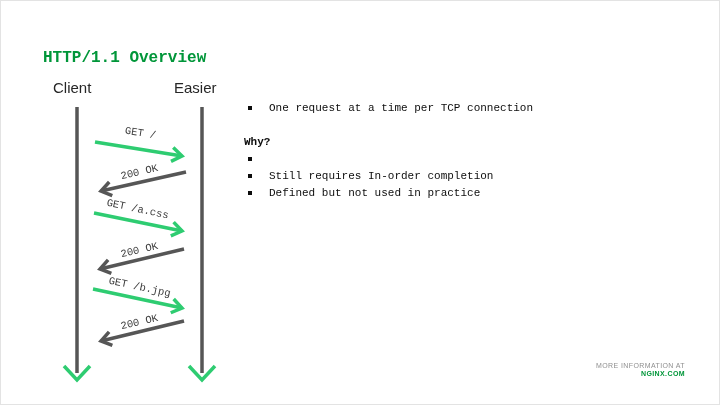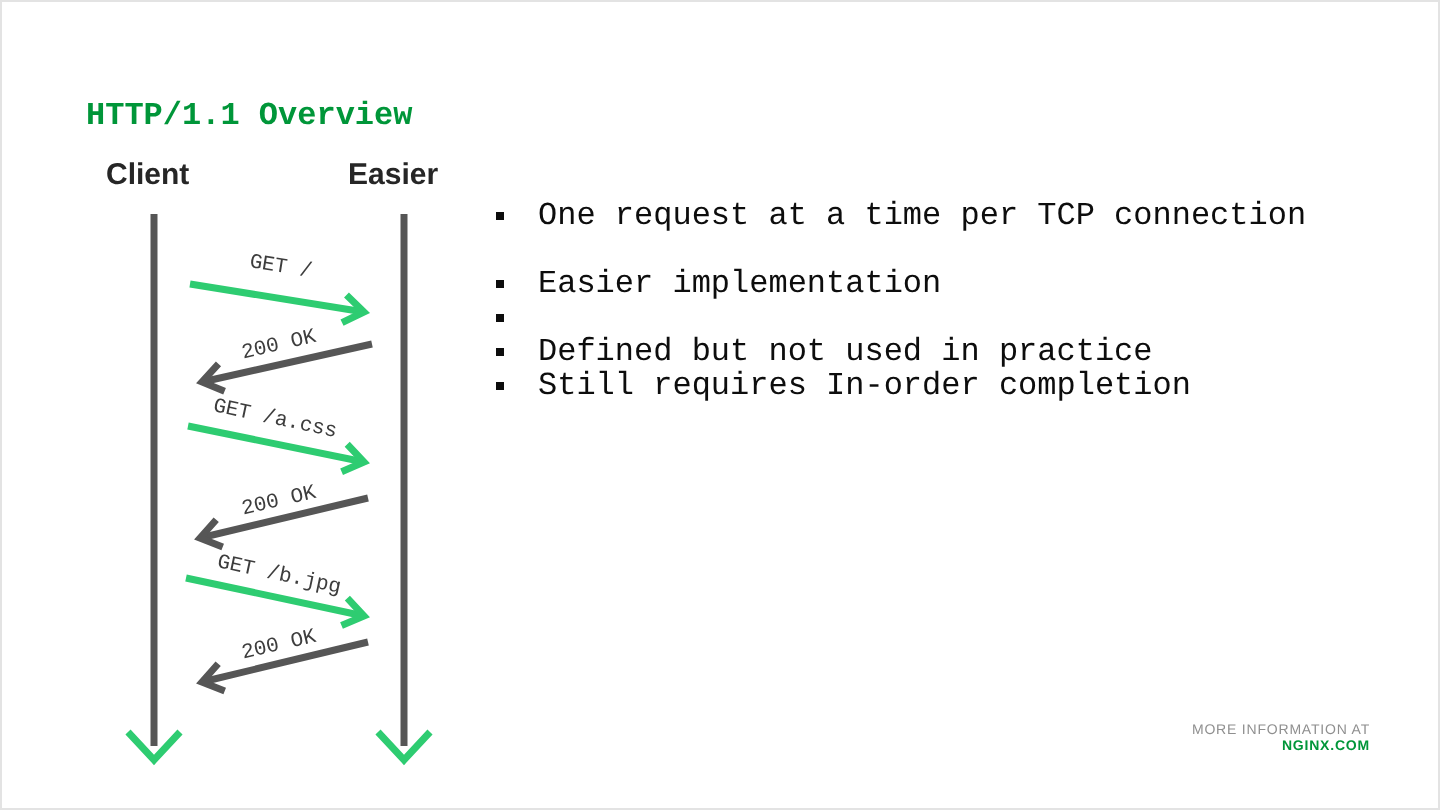--- a/index.html
+++ b/index.html
@@ -14,32 +14,32 @@
   }
   .title {
     position:absolute; left:42px; top:36px;
     font-size:16px; font-weight:bold; color:#009639;
     white-space:nowrap;
     margin-top:12px;
   }
   .lifeline-label {
     position:absolute; top:78px;
     font-family:"Liberation Sans","DejaVu Sans",sans-serif;
-    font-size:15px; font-weight:700; color:#262626; white-space:nowrap;
+    font-size:15px; font-weight:400; color:#262626; white-space:nowrap;
   }
   .lifeline-label.client { left:52px; }
   .lifeline-label.server { left:173px; }
   .diagram-svg { position:absolute; left:0; top:0; }
   .diagram-svg text {
     font-family:"Liberation Mono","DejaVu Sans Mono",monospace;
     font-size:10.5px; fill:#3d3d3d;
   }
   .content {
     position:absolute; left:243px; top:99px; width:340px;
-    font-size:16px; line-height:17px; color:#0d0d0d;
+    font-size:11px; line-height:17px; color:#0d0d0d;
   }
   .row { position:relative; white-space:nowrap; }
   .row.bullet { padding-left:25px; }
   .sq {
     position:absolute; left:4px; top:6px;
     width:4px; height:4px; background:#0d0d0d;
   }
   .bold { font-weight:bold; }
   .gap { height:17px; }
   .footer {
@@ -89,35 +89,32 @@
     <text text-anchor="middle" transform="translate(138,289) rotate(12)">GET /b.jpg</text>
     <text text-anchor="middle" transform="translate(139,324) rotate(-13)">200 OK</text>
   </svg>
 
   <div class="content">
     <div class="row bullet">
       <span class="sq"></span>
       <span>One request at a time per TCP connection</span>
     </div>
     <div class="gap"></div>
-    <div class="row bullet">
-      <span class="sq"></span>
-      <span>Easier implementation</span>
-    </div>
+    <div class="row bold">Why?</div>
     <div class="row bullet">
       <span class="sq"></span>
     </div>
     <div class="gap"></div>
     <div class="row bullet">
       <span class="sq"></span>
-      <span>Defined but not used in practice</span>
+      <span>Still requires In-order completion</span>
     </div>
     <div class="row bullet">
       <span class="sq"></span>
-      <span>Still requires In-order completion</span>
+      <span>Defined but not used in practice</span>
     </div>
   </div>
 
   <div class="footer">
     <div class="more">MORE INFORMATION AT</div>
     <div class="site">NGINX.COM</div>
   </div>
 
 </div>
 

